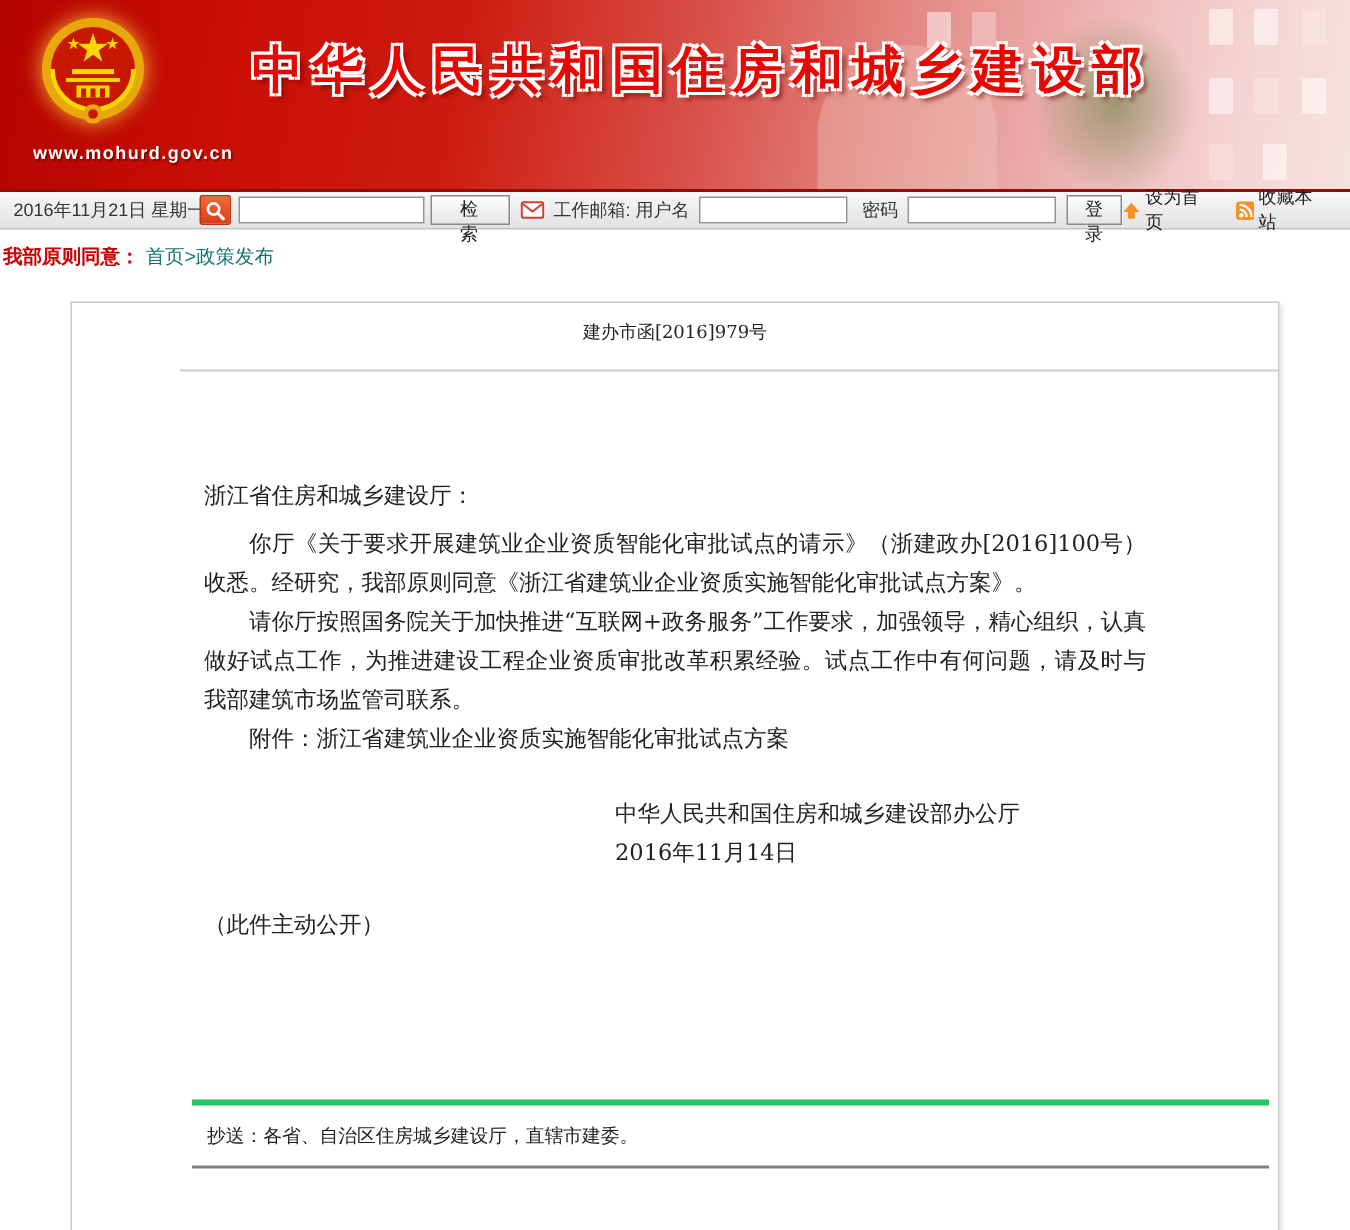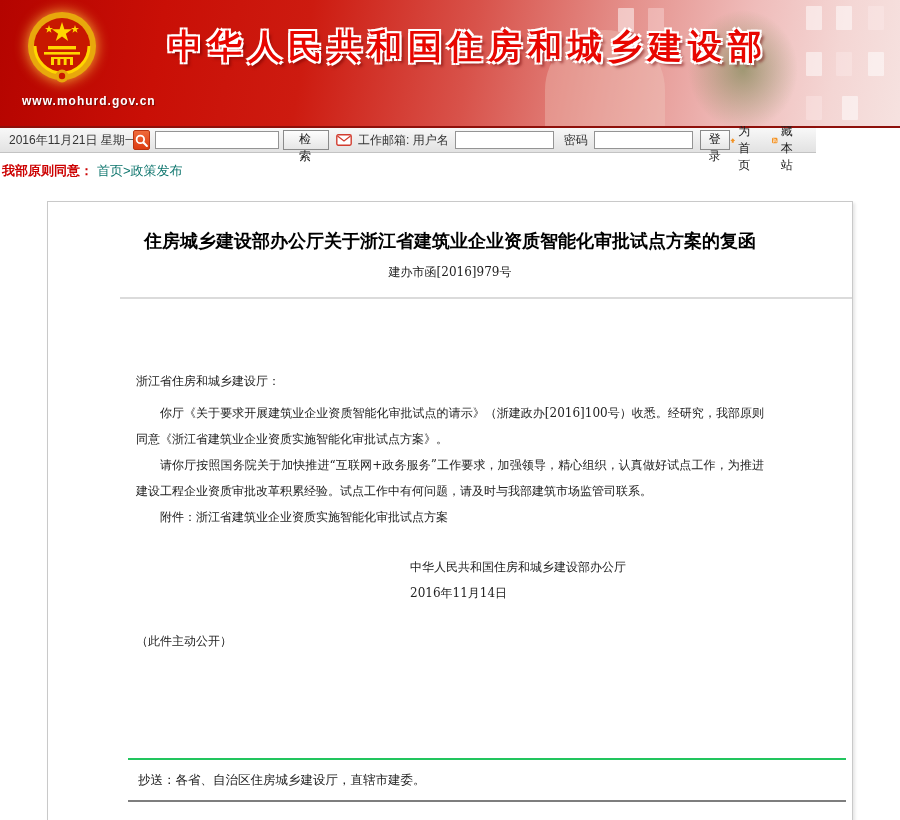--- a/index.html
+++ b/index.html
@@ -23,21 +23,21 @@
     text-shadow:1px 1px 1px rgba(0,0,0,.4);text-align:center; }
   .banner-title { position:absolute; left:168px; top:24px; width:620px;
     font-size:34px; font-weight:bold; letter-spacing:6px; color:#e80600; white-space:nowrap;
     text-shadow:-2px -2px 0 #fff, 2px -2px 0 #fff, -2px 2px 0 #fff, 2px 2px 0 #fff, 4px 4px 3px rgba(110,0,0,.55); }
   .banner-sub { position:absolute; left:196px; top:86px; width:640px;
     font-size:11px; font-weight:bold; color:#a89300;
     text-shadow:-1px -1px 0 #fff, 1px -1px 0 #fff, -1px 1px 0 #fff, 1px 1px 0 #fff; }
   .banner-rule { width:900px; height:2px; background:#8e100b; }
 
   
-  .toolbar { width:816px; height:25px; display:flex; align-items:center;
+  .toolbar { width:900px; height:25px; display:flex; align-items:center;
     background:linear-gradient(#f8f8f8,#e2e2e2); border-bottom:1px solid #c3c3c3;
     font-size:12px; color:#333; padding-left:9px; }
   .tb-date { width:124px; white-space:nowrap; }
   .tb-iconbtn { width:22px; height:20px; border-radius:2px; margin-right:5px;
     background:linear-gradient(#ef6a3a,#dd3c12); border:1px solid #b93310;
     display:flex; align-items:center; justify-content:center; cursor:pointer; }
   .tb-input { height:18px; border:1px solid #949494; background:#fff; font-size:12px; padding:0 3px; }
   .in-search { width:124px; margin-right:4px; }
   .tb-btn { height:20px; background:linear-gradient(#fdfdfd,#e6e6e6); border:1px solid #8b8b8b;
     font-size:12px; color:#222; padding:0 8px; cursor:pointer; font-family:Liberation Mono, monospace; }
@@ -56,28 +56,28 @@
   .crumbs .path { color:#0f766e; margin-left:4px; cursor:pointer; }
 
   
   .doc-box { width:806px; margin:21px auto 0; background:#fff; border:1px solid #c9c9c9;
     box-shadow:2px 2px 3px rgba(0,0,0,.10); min-height:660px;
     font-family:"DejaVu Serif", serif; color:#222; }
   .doc-title { margin:27px 55px 0; text-align:center; font-size:18px; font-weight:bold;
     color:#000; line-height:24px; }
   .doc-number { margin-top:11px; text-align:center; font-size:12px; }
   .doc-rule { margin:16px 0 0 72px; height:2px; background:#dbdbdb; }
-  .doc-body { padding:0 88px; font-size:12px; line-height:26px;margin-top:46px; }
+  .doc-body { padding:0 88px; font-size:15px; line-height:26px;margin-top:46px; }
   .salutation { margin-top:69px; }
   .para { text-indent:2em; margin-top:6px; text-align:justify; }
   .para + .para { margin-top:0; }
   .attachment { text-indent:2em; }
   .sig-block { margin-top:24px; margin-left:274px; text-align:left; }
   .disclosure { margin-top:22px; }
-  .doc-footer { margin:104px 6px 0 80px; border-top:2px solid #22c55e; border-bottom:2px solid #7e7e7e;
+  .doc-footer { margin:104px 6px 0 80px; border-top:4px solid #22c55e; border-bottom:2px solid #7e7e7e;
     padding:7px 10px; font-size:12.5px; line-height:26px; }
 </style>
 </head>
 <body>
 
 <div class="banner">
   <div class="photo-arch"></div>
   <div class="photo-tree"></div>
   <div class="photo-win" style="left:618px; top:8px;"></div>
   <div class="photo-win dim" style="left:648px; top:8px;"></div>
@@ -156,21 +156,20 @@
       <span>收藏本站</span>
     </span>
   </span>
 </div>
 
 <div class="crumbs">
   <span class="where">我部原则同意：</span><span class="path">首页&gt;政策发布</span>
 </div>
 
 <div class="doc-box">
-  <div class="doc-title">住房城乡建设部办公厅关于浙江省建筑业企业资质智能化审批试点方案的复函</div>
   <div class="doc-number">建办市函[2016]979号</div>
   <div class="doc-rule"></div>
 
   <div class="doc-body">
     <div class="salutation">浙江省住房和城乡建设厅：</div>
     <div class="para">你厅《关于要求开展建筑业企业资质智能化审批试点的请示》（浙建政办[2016]100号）收悉。经研究，我部原则同意《浙江省建筑业企业资质实施智能化审批试点方案》。</div>
     <div class="para">请你厅按照国务院关于加快推进“互联网+政务服务”工作要求，加强领导，精心组织，认真做好试点工作，为推进建设工程企业资质审批改革积累经验。试点工作中有何问题，请及时与我部建筑市场监管司联系。</div>
     <div class="attachment">附件：浙江省建筑业企业资质实施智能化审批试点方案</div>
 
     <div class="sig-block">

